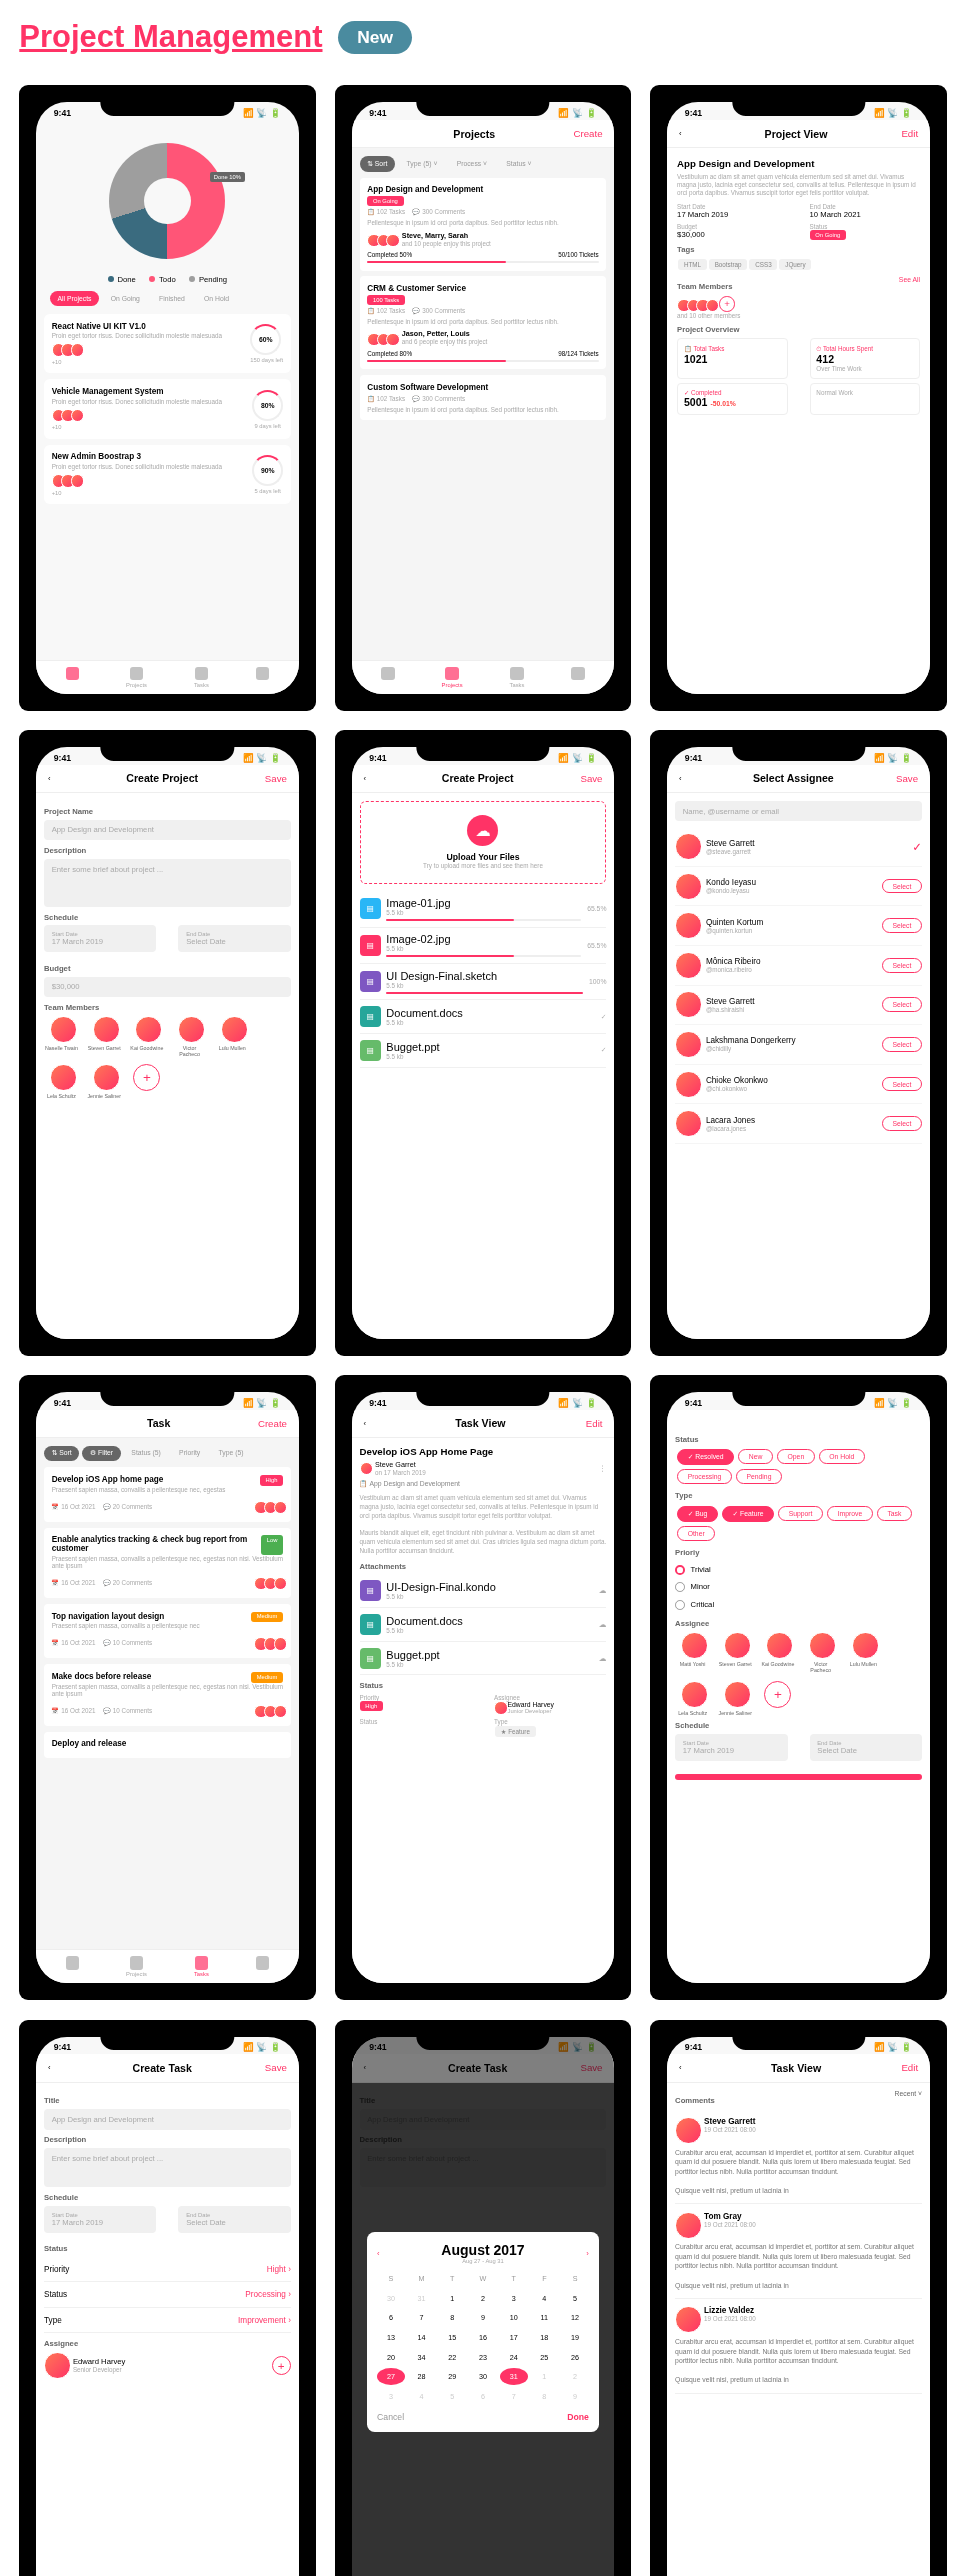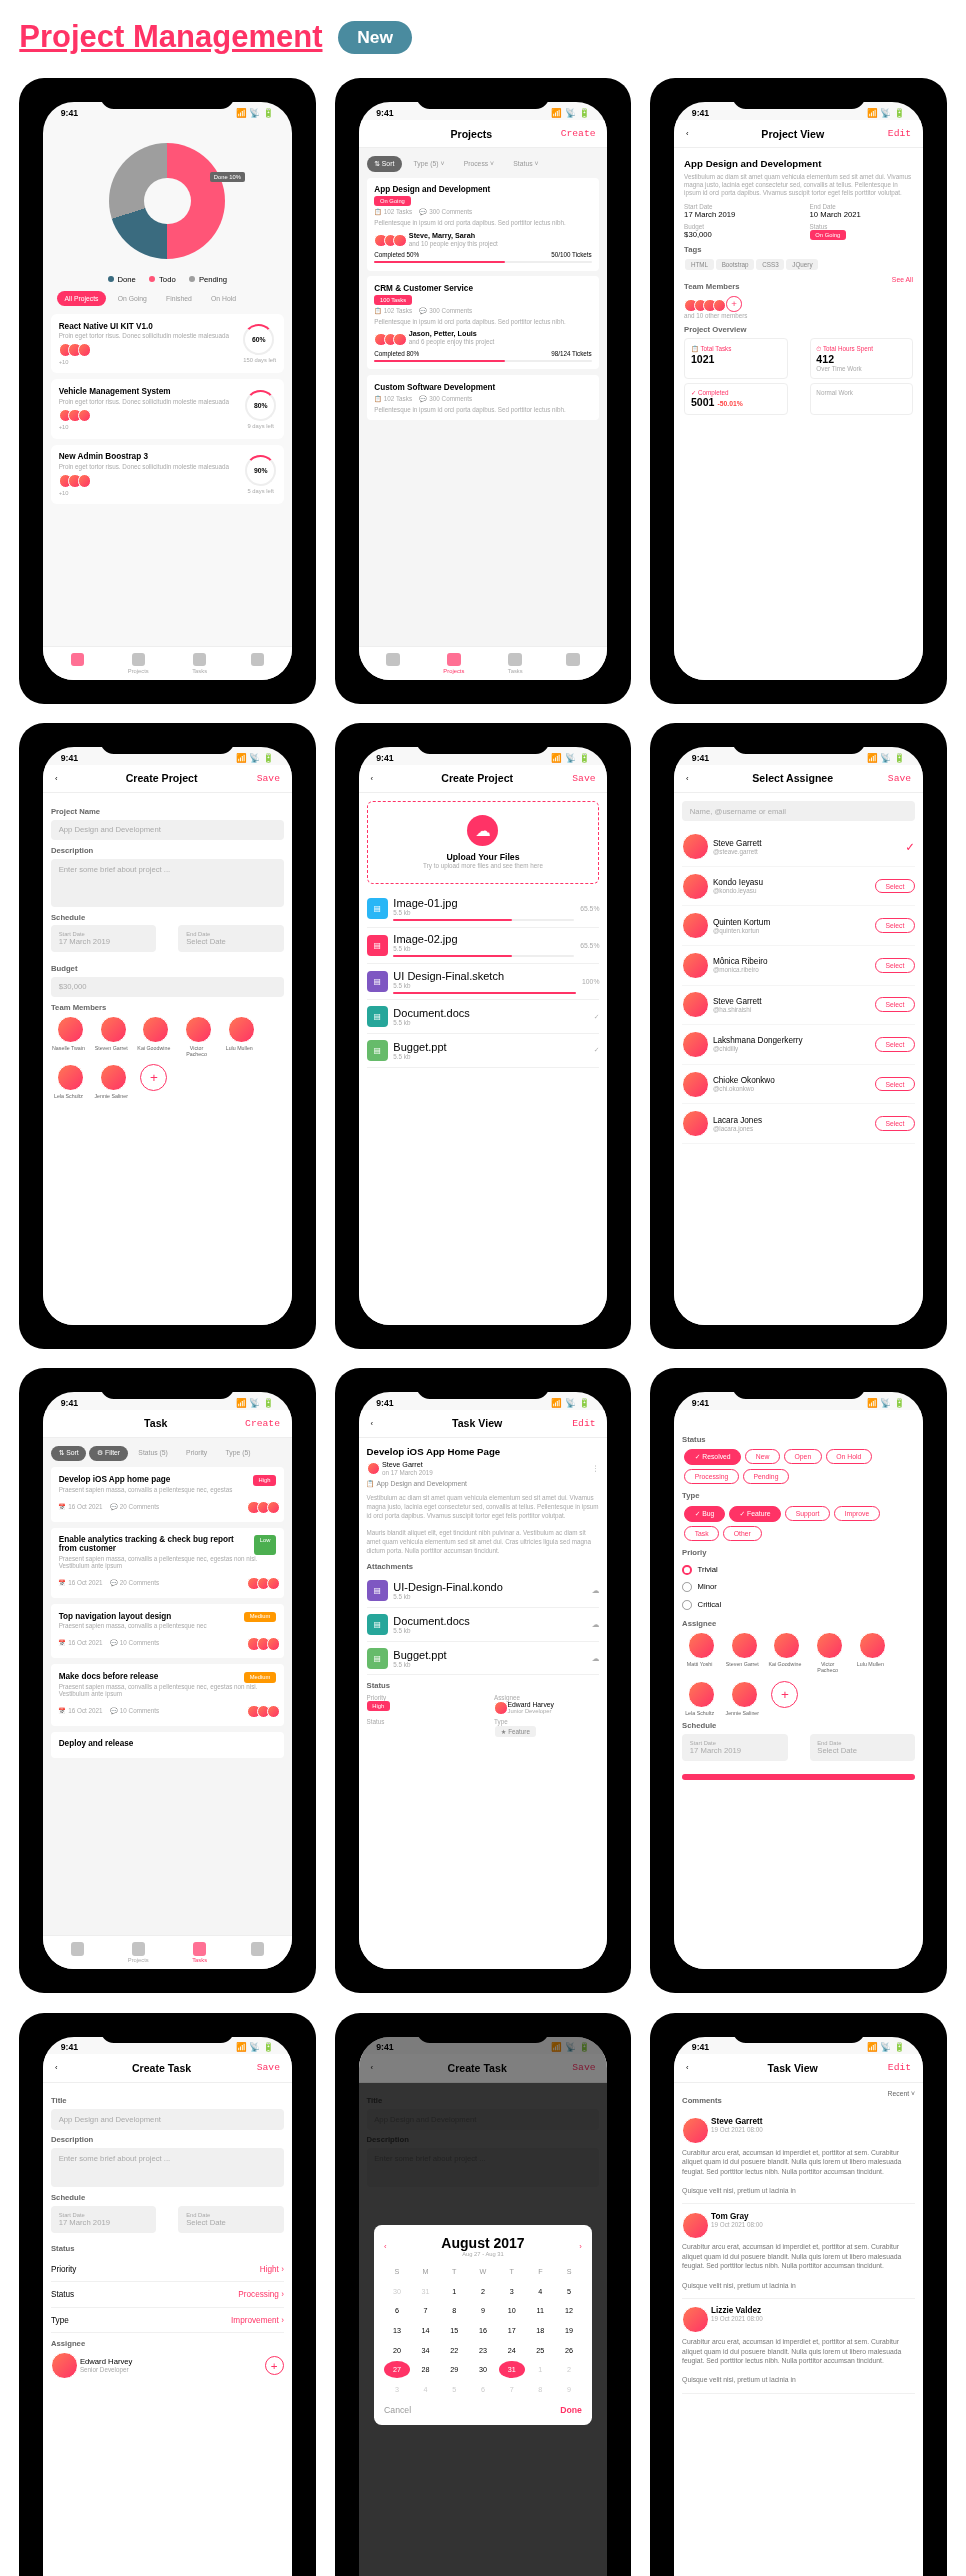--- a/index.html
+++ b/index.html
@@ -1,28 +1,28 @@
 <!DOCTYPE html>
 <html><head>
 <meta charset="utf-8">
 <style>
 * { margin:0; padding:0; box-sizing:border-box; font-family:-apple-system,BlinkMacSystemFont,sans-serif; }
 body { background:#fff; padding:19.3px; }
-.page-header { display:flex; align-items:center; gap:15.5px; margin-bottom:23px; }
+.page-header { display:flex; align-items:center; gap:15.5px; margin-bottom:30px; }
 .page-title { color:#FF3366; font-size:31px; font-weight:600; text-decoration:underline; text-decoration-color:#FF3366; }
 .new-badge { background:#4A8B9F; color:#fff; padding:5.8px 19.3px; border-radius:19.3px; font-size:17.4px; font-weight:600; }
 .grid { display:grid; grid-template-columns:repeat(3,1fr); gap:19.3px; max-width:928px; }
-.phone { background:#000; border-radius:25px; padding:24px; position:relative; aspect-ratio:9/19; }
+.phone { background:#000; border-radius:9px; padding:17px; position:relative; aspect-ratio:9/19; }
 .notch { position:absolute; top:9.7px; left:50%; transform:translateX(-50%); width:45%; height:21px; background:#000; border-radius:0 0 13.5px 13.5px; z-index:10; }
 .screen { background:#F8F8F8; border-radius:31px; height:100%; overflow:hidden; display:flex; flex-direction:column; font-size:7.7px; }
 .status-bar { display:flex; justify-content:space-between; padding:5.8px 17.4px 1.9px; font-size:8.7px; font-weight:600; }
 .status-right { display:flex; gap:2.9px; align-items:center; }
 .nav-header { display:flex; justify-content:space-between; align-items:center; padding:7.7px 11.6px; background:#fff; border-bottom:1px solid #eee; }
 .nav-title { font-weight:600; font-size:10.6px; }
-.nav-action { color:#FF3366; font-size:9.7px; font-weight:500;font-family:Liberation Mono, monospace; }
+.nav-action { color:#FF3366; font-size:9.7px; font-weight:500; }
 .content { flex:1; overflow:hidden; padding:7.7px; }
 .content-white { background:#fff; }
 .content-gray { background:#F5F5F5; }
 .pie { width:116px; height:116px; border-radius:50%; margin:15.5px auto; background:conic-gradient(#FF5577 0% 50%, #3A6B7F 50% 70%, #9E9E9E 70% 100%); position:relative; }
 .pie::after { content:''; position:absolute; top:30%; left:30%; width:40%; height:40%; background:#F8F8F8; border-radius:50%; }
 .legend { display:flex; justify-content:center; gap:13.5px; margin:7.7px 0; }
 .legend-item { display:flex; align-items:center; gap:3.9px; font-size:7.7px; }
 .dot { width:5.8px; height:5.8px; border-radius:50%; }
 .filter-pills { display:flex; gap:3.9px; padding:0 5.8px; margin-bottom:7.7px; }
 .pill { padding:3.9px 7.7px; border-radius:9.7px; font-size:6.8px; }

